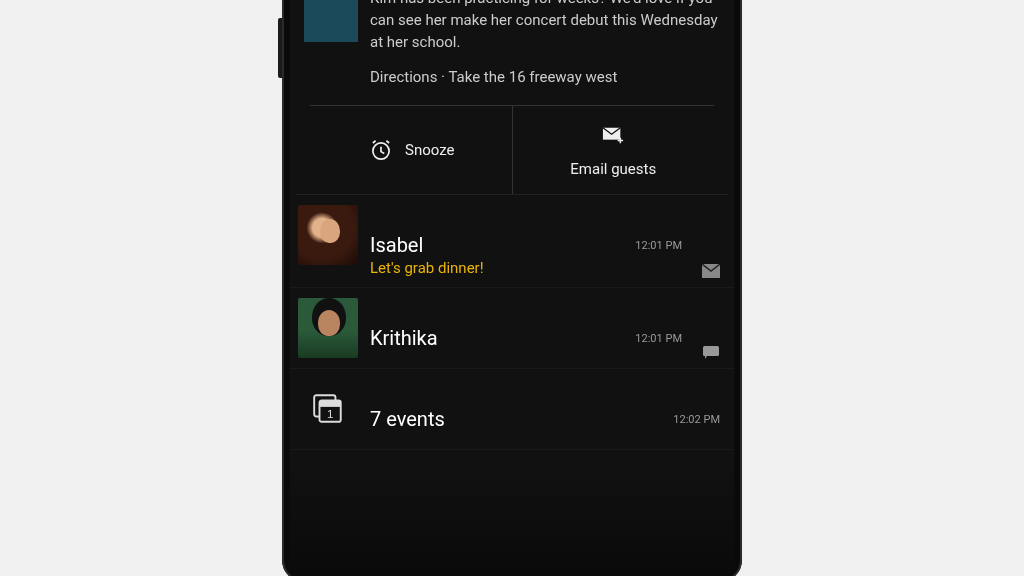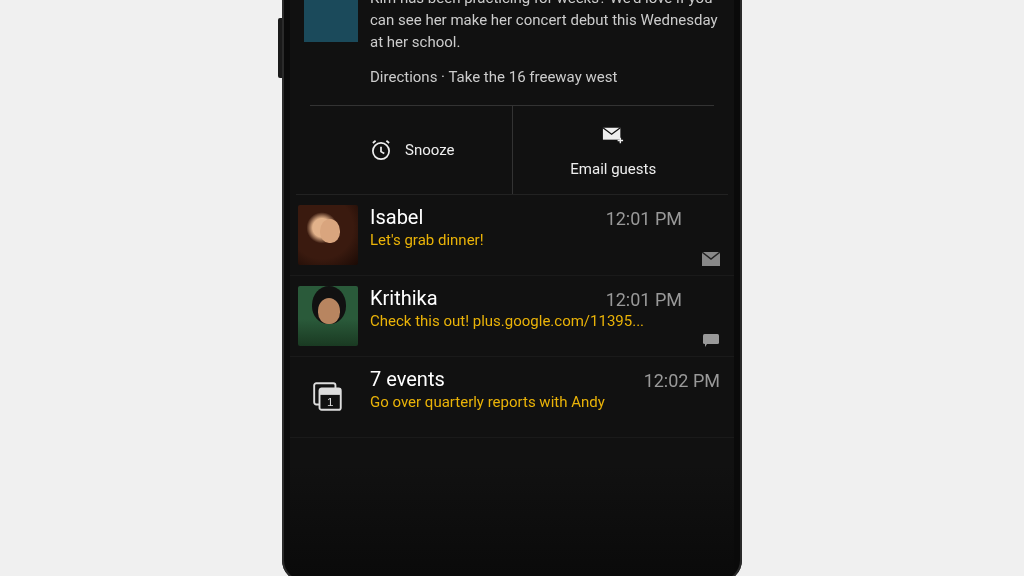--- a/index.html
+++ b/index.html
@@ -115,30 +115,31 @@
       background:#b88560; border-radius:50% 50% 45% 45%;
       box-shadow: 0 -6px 0 6px #111;
     }
     .notif-content {
       flex: 1;
       min-width: 0;
     }
     .notif-header {
       display: flex;
       justify-content: space-between;
-      align-items: flex-end;
+      align-items: center;
+      margin-top: 28px;
     }
     .notif-title {
       color: #fff;
       font-size: 20px;
       font-weight: 400;
     }
     .notif-time {
       color: #999;
-      font-size: 18px;
+      font-size: 11px;
     }
     .notif-text {
       color: #eab308;
       font-size: 15px;
       margin-top: 2px;
       white-space: nowrap;
       overflow: hidden;
       text-overflow: ellipsis;
     }
     .notif-source-icon {
@@ -227,21 +228,20 @@
       </span>
     </div>
 
     <div class="notif-row">
       <div class="avatar krithika"></div>
       <div class="notif-content">
         <div class="notif-header">
           <span class="notif-title">Krithika</span>
           <span class="notif-time">12:01 PM</span>
         </div>
-        <div class="notif-text">Check this out! plus.google.com/11395...</div>
       </div>
       <span class="notif-source-icon">
         <svg viewBox="0 0 18 14" width="18" height="14">
           <rect x="1" y="1" width="16" height="10" rx="1.5" fill="#999"></rect>
           <path d="M5 11l-2 3v-3" fill="#999"></path>
         </svg>
       </span>
     </div>
 
     <div class="notif-row">
@@ -251,19 +251,18 @@
           <rect x="8" y="8" width="20" height="20" rx="2" fill="#111" stroke="#ddd" stroke-width="1.8"></rect>
           <rect x="8" y="8" width="20" height="6" fill="#ddd"></rect>
           <text x="18" y="24" font-size="11" fill="#ddd" text-anchor="middle" font-family="Arial">1</text>
         </svg>
       </div>
       <div class="notif-content">
         <div class="notif-header">
           <span class="notif-title">7 events</span>
           <span class="notif-time">12:02 PM</span>
         </div>
-        <div class="notif-text">Go over quarterly reports with Andy</div>
       </div>
     </div>
 
     <div class="fade-bottom"></div>
   </div>
 </div>
 
 </body></html>

